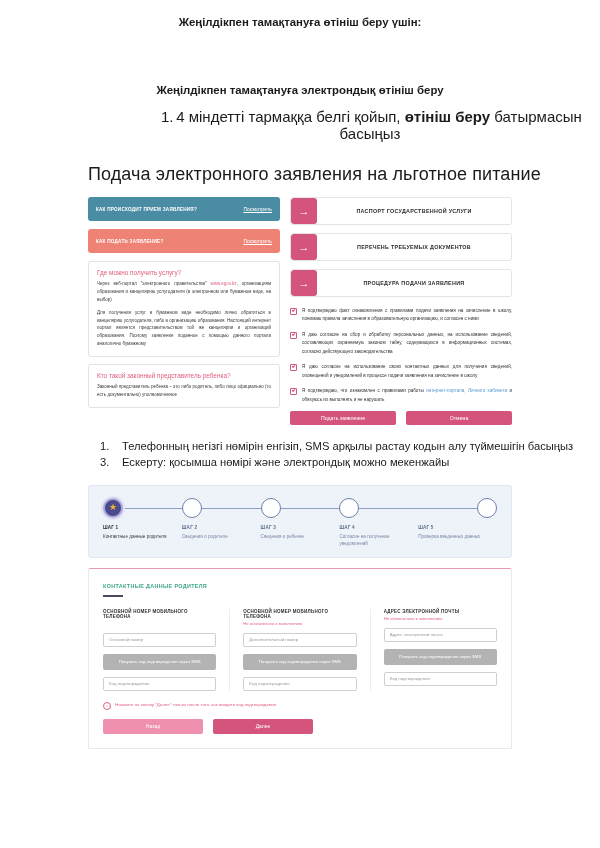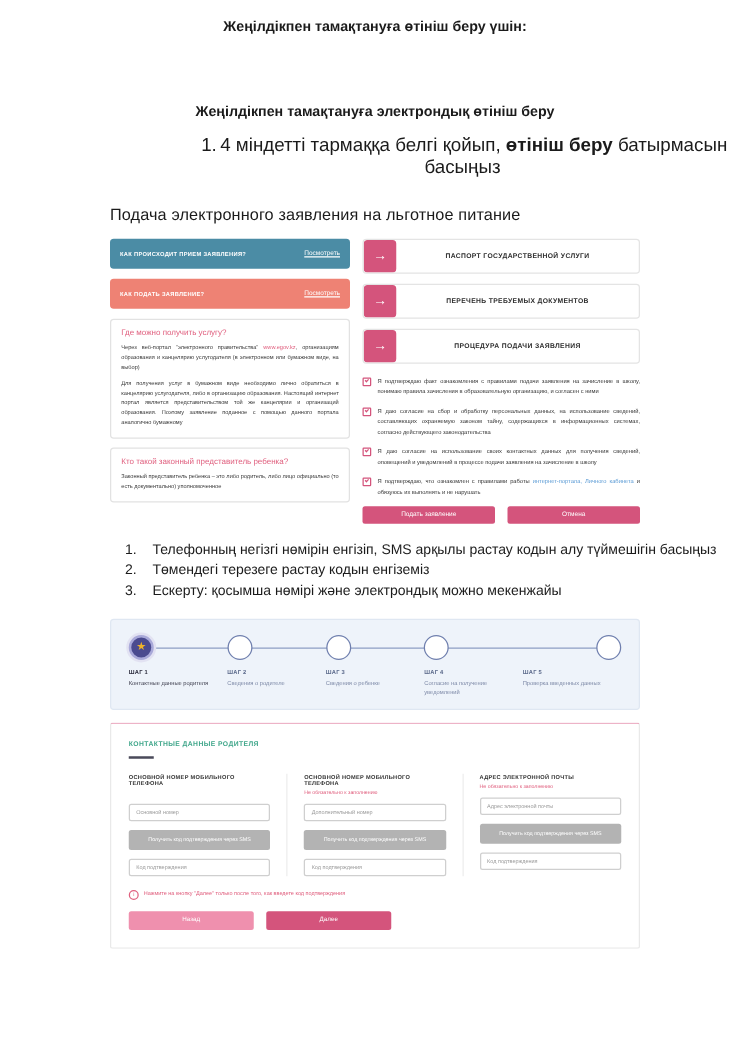--- a/index.html
+++ b/index.html
@@ -20,21 +20,21 @@
   .kz-list{ margin:12px 0 0 0; padding:0; list-style:none; }
   .kz-list li{
     font-size:15px; font-weight:normal; color:#1b1b1b;
     text-align:center; margin-left:140px;
   }
   .kz-list li .num{ display:inline-block; width:18px; }
   .kz-list b{font-weight:bold;}
 
   .ru-title{
     margin:22px 0 0 88px;
-    font-size:13px; font-weight:normal; color:#1b1b1b;
+    font-size:18px; font-weight:normal; color:#1b1b1b;
     letter-spacing:.1px;
   }
 
   
   .portal{ position:relative; margin:12px 0 0 0; padding:0 88px 0 88px; }
   .portal-cols{ display:flex; gap:10px; align-items:flex-start; }
   .col-left{ width:192px; flex:0 0 192px; }
   .col-right{ flex:1 1 auto; }
 
   .banner{
@@ -267,21 +267,20 @@
           <div class="btn">Подать заявление</div>
           <div class="btn">Отмена</div>
         </div>
 
       </div>
     </div>
   </div>
 
   <ol class="kz-list2">
     <li><span class="num">1.</span><span>Телефонның негізгі нөмірін енгізіп, SMS арқылы растау кодын алу түймешігін басыңыз</span></li>
-    <li><span class="num">2.</span><span>Төмендегі терезеге растау кодын енгіземіз</span></li>
     <li><span class="num">3.</span><span>Ескерту: қосымша нөмірі және электрондық можно мекенжайы</span></li>
   </ol>
 
   <div class="stepper-wrap">
     <div class="steps">
       <div class="step active">
         <div class="dot">★</div>
         <div class="sname">ШАГ 1</div>
         <div class="sdesc">Контактные данные родителя</div>
       </div>

